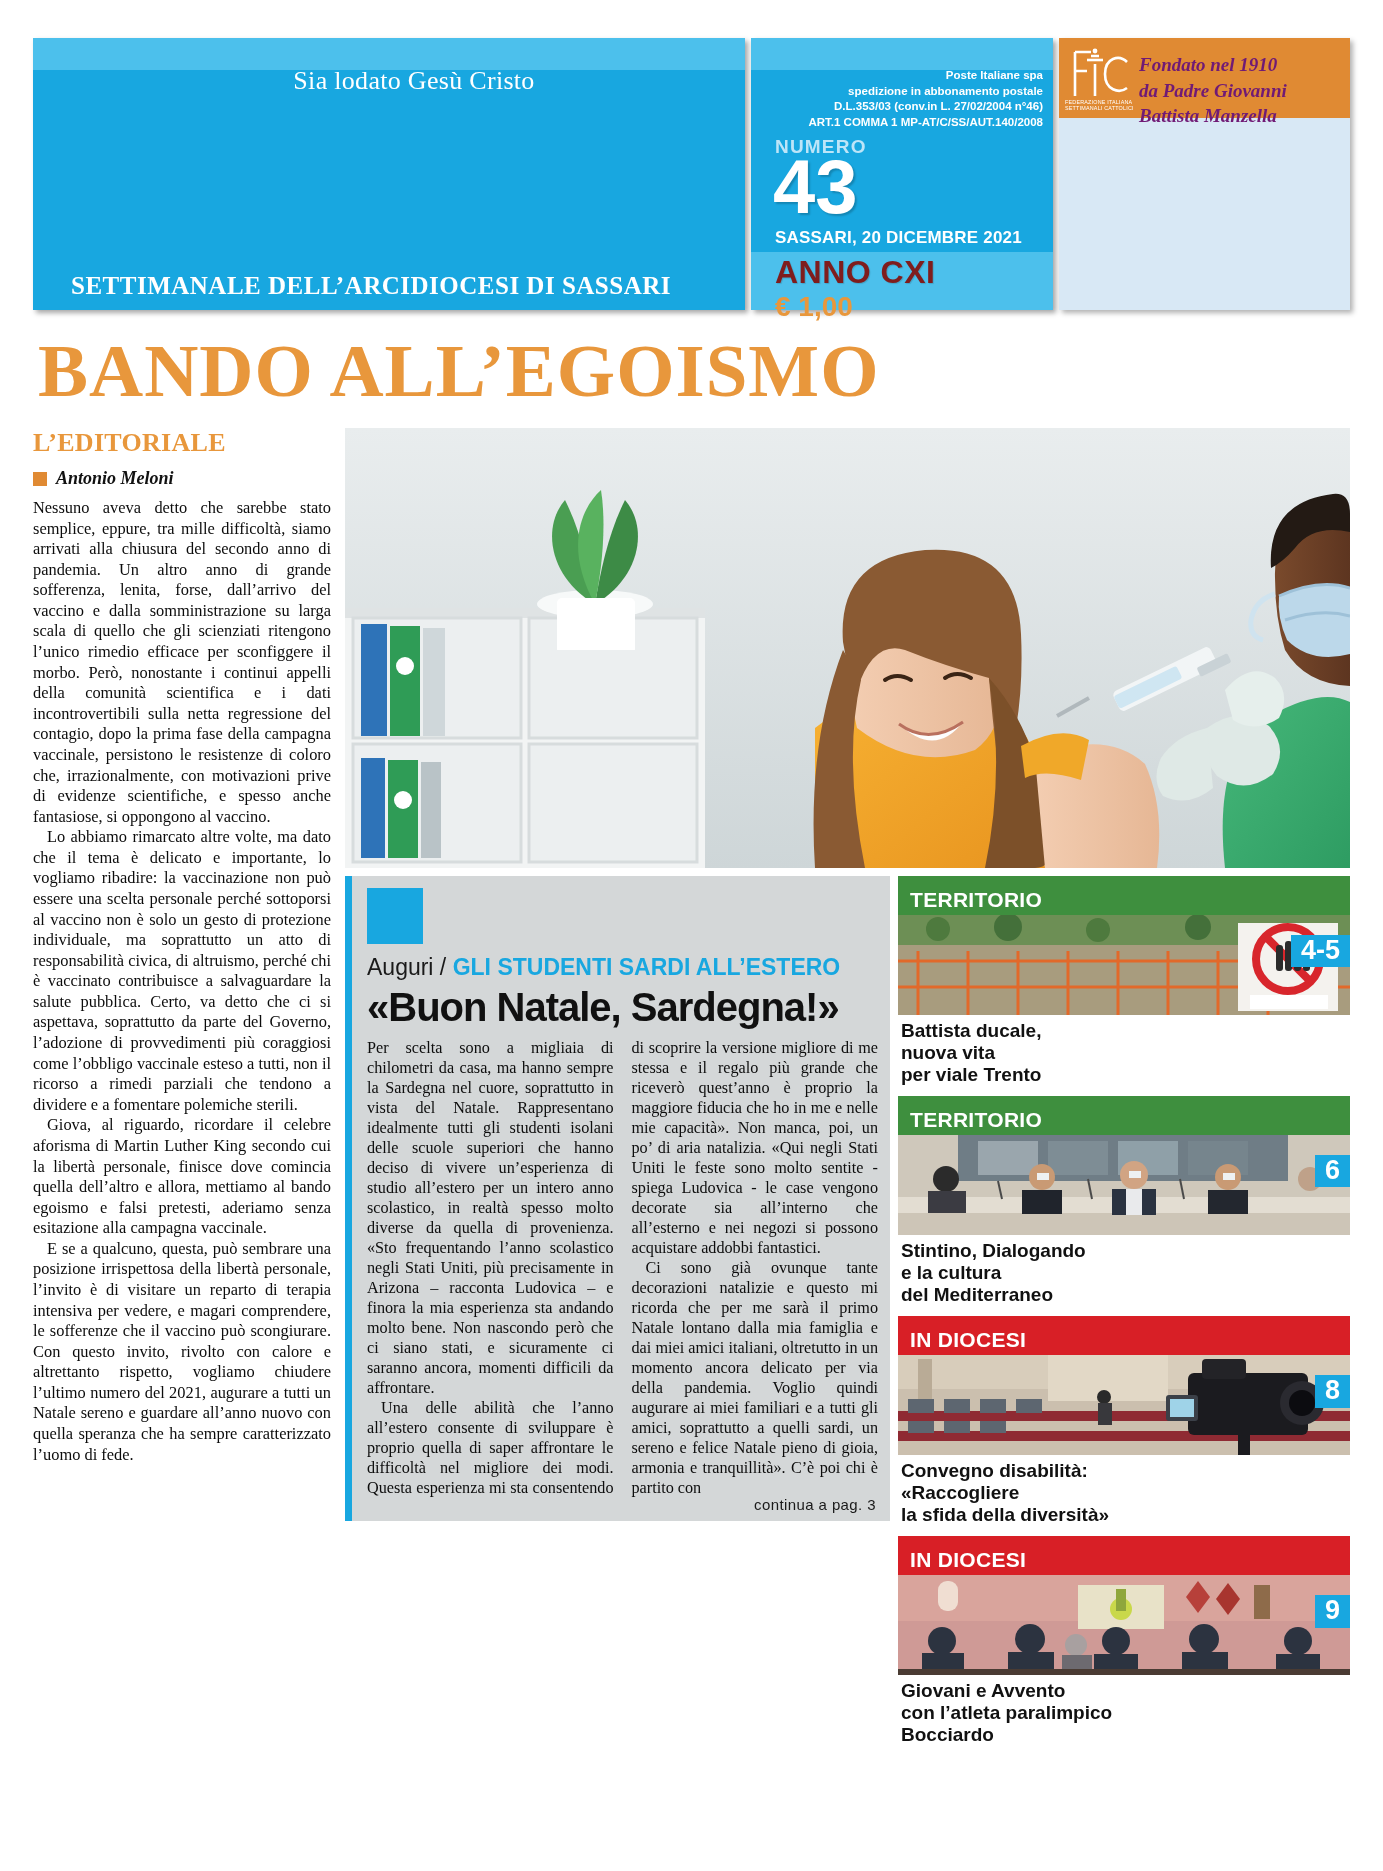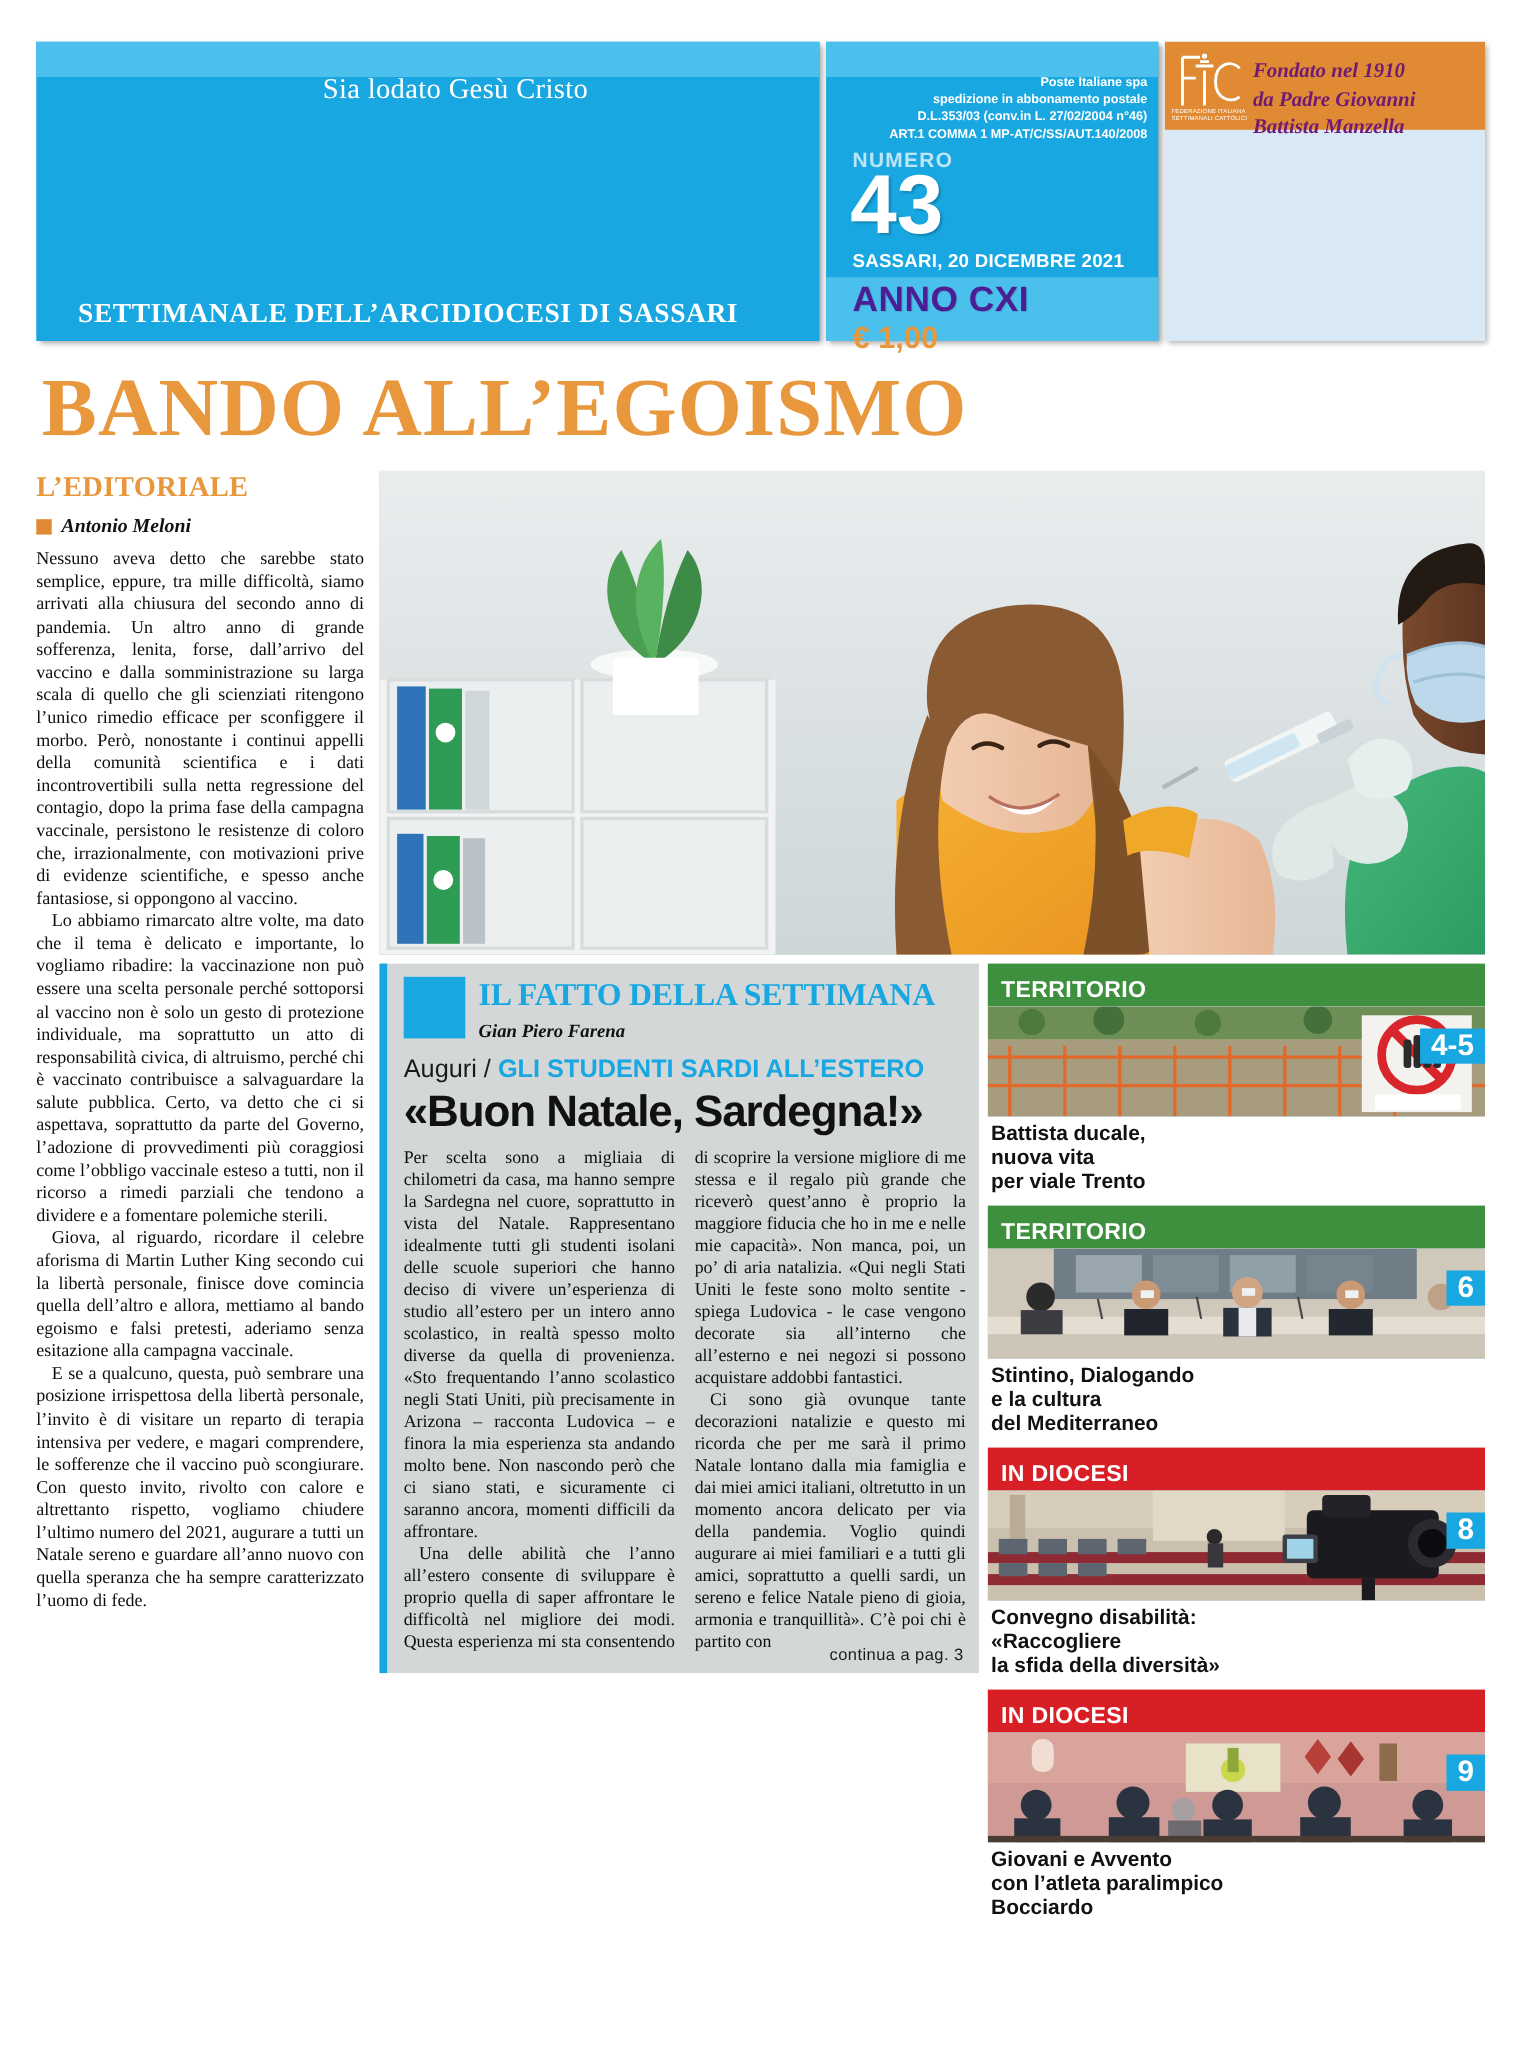--- a/index.html
+++ b/index.html
@@ -78,21 +78,21 @@
     position: absolute; left: 24px; top: 190px;
     color: #ffffff; font-family: "Liberation Sans", sans-serif;
     font-weight: bold; font-size: 17px; letter-spacing: .2px;
   }
   .mh-annoband {
     position: absolute; left: 0; bottom: 0; width: 100%; height: 58px;
     background: #4cc0ec;
   }
   .mh-anno {
     position: absolute; left: 24px; top: 216px;
-    color: #4c1d95; font-family: "Liberation Sans", sans-serif;
+    color: #7f1d1d; font-family: "Liberation Sans", sans-serif;
     font-weight: bold; font-size: 32px; letter-spacing: .5px;
     text-shadow: 1px 1px 1px rgba(0,0,0,0.15);
   }
   .mh-price {
     position: absolute; left: 24px; top: 253px;
     color: #e8973c; font-family: "Liberation Sans", sans-serif;
     font-weight: bold; font-size: 28px;
   }
 
   .mh-right {
@@ -386,24 +386,20 @@
       <rect x="852" y="232" width="34" height="10" rx="2" fill="#c9d2d6" transform="rotate(-26 869 237)"></rect>
       <path d="M744 270 L712 288" stroke="#b0b8bc" stroke-width="4"></path>
       <rect x="0" y="0" width="1005" height="440" fill="none"></rect>
     </svg>
 
   </div>
 
   <div class="midart">
     <div class="ma-head">
       <span class="ma-sq"></span>
-      <span class="ma-headtxt">
-        <span class="ma-kicker">IL FATTO DELLA SETTIMANA</span>
-        <div class="ma-author">Gian Piero Farena</div>
-      </span>
     </div>
     <div class="ma-occhiello">
       <span class="a">Auguri / </span><span class="b">GLI STUDENTI SARDI ALL’ESTERO</span>
     </div>
     <div class="ma-title">«Buon Natale, Sardegna!»</div>
     <div class="ma-cols">
         <p>Per scelta sono a migliaia di chilometri da casa, ma hanno sempre la Sardegna nel cuore, soprattutto in vista del Natale. Rappresentano idealmente tutti gli studenti isolani delle scuole superiori che hanno deciso di vivere un’esperienza di studio all’estero per un intero anno scolastico, in realtà spesso molto diverse da quella di provenienza. «Sto frequentando l’anno scolastico negli Stati Uniti, più precisamente in Arizona – racconta Ludovica – e finora la mia esperienza sta andando molto bene. Non nascondo però che ci siano stati, e sicuramente ci saranno ancora, momenti difficili da affrontare.</p>
         <p>Una delle abilità che l’anno all’estero consente di sviluppare è proprio quella di saper affrontare le difficoltà nel migliore dei modi. Questa esperienza mi sta consentendo di scoprire la versione migliore di me stessa e il regalo più grande che riceverò quest’anno è proprio la maggiore fiducia che ho in me e nelle mie capacità». Non manca, poi, un po’ di aria natalizia. «Qui negli Stati Uniti le feste sono molto sentite - spiega Ludovica - le case vengono decorate sia all’interno che all’esterno e nei negozi si possono acquistare addobbi fantastici.</p>
         <p>Ci sono già ovunque tante decorazioni natalizie e questo mi ricorda che per me sarà il primo Natale lontano dalla mia famiglia e dai miei amici italiani, oltretutto in un momento ancora delicato per via della pandemia. Voglio quindi augurare ai miei familiari e a tutti gli amici, soprattutto a quelli sardi, un sereno e felice Natale pieno di gioia, armonia e tranquillità». C’è poi chi è partito con</p>
       </div>

